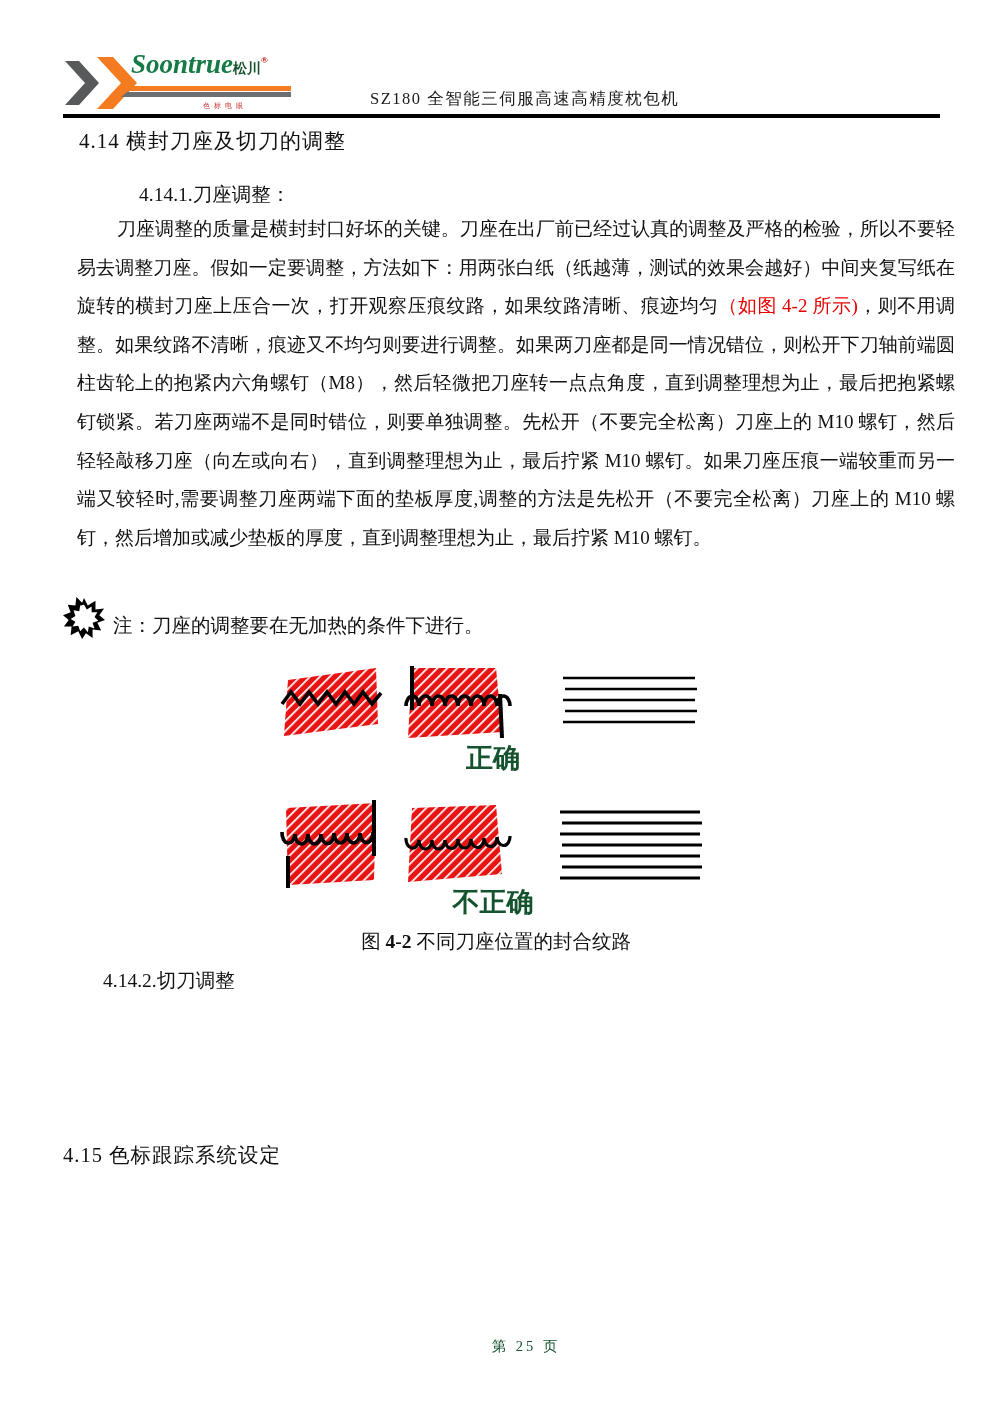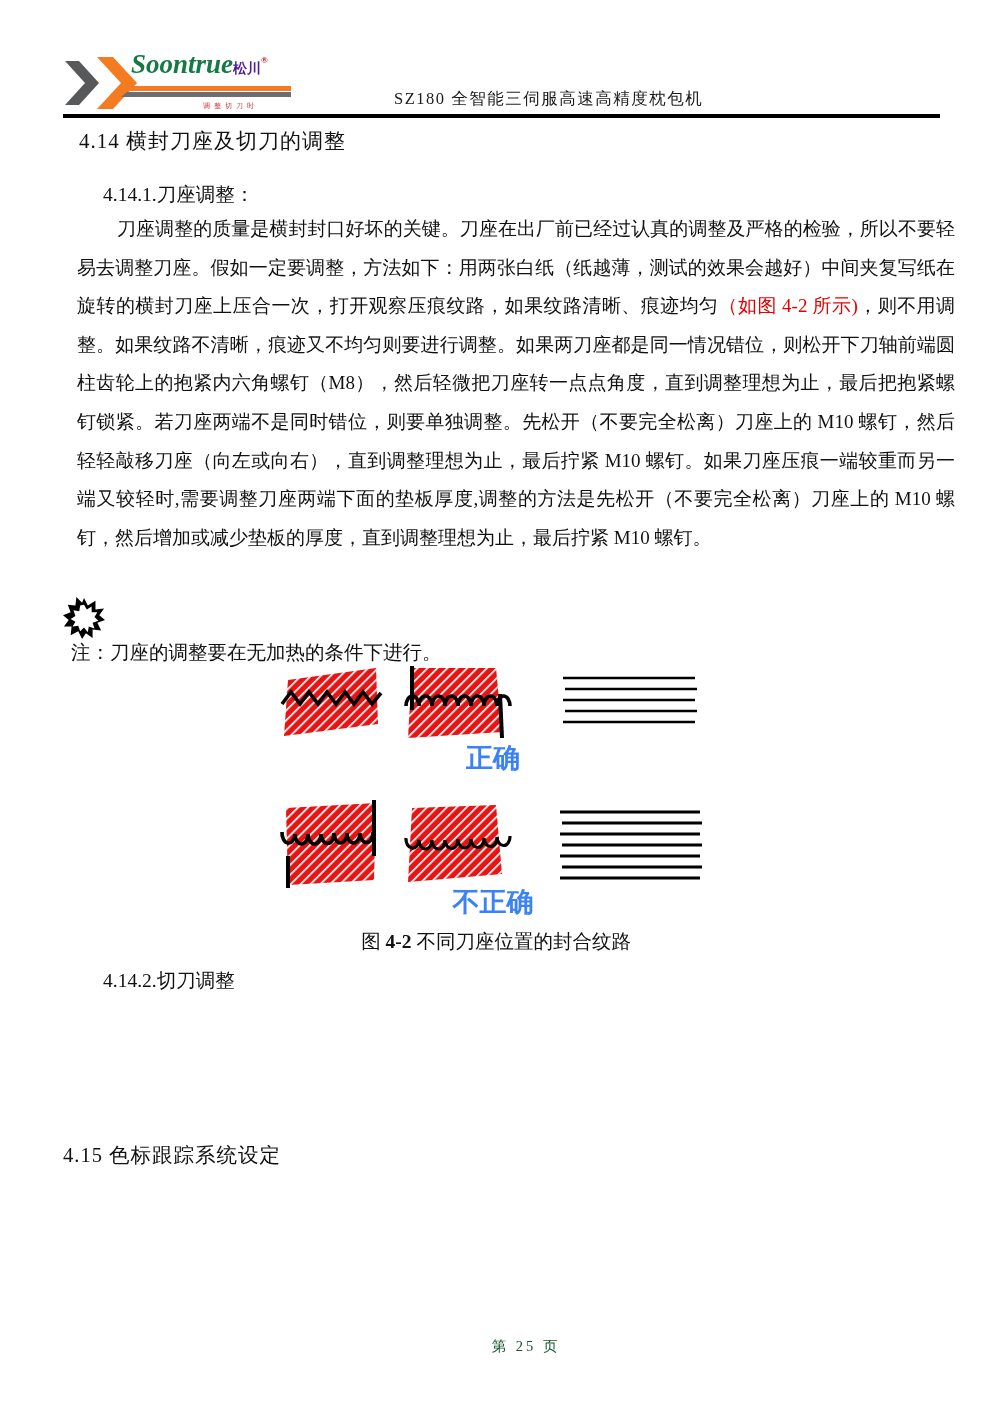--- a/index.html
+++ b/index.html
@@ -9,63 +9,63 @@
     background:#ffffff;
     font-family:"Liberation Serif","DejaVu Serif",serif;
     color:#000000;
     overflow:hidden;
   }
   
   .logo{position:absolute;left:63px;top:53px;width:230px;height:60px;}
   .logo svg{display:block;}
   .doc-title{
     position:absolute;left:370px;top:88px;width:560px;
-    font-size:16.5px;letter-spacing:1.5px;color:#1a1a1a;margin-left:24px;
+    font-size:16.5px;letter-spacing:1.5px;color:#1a1a1a;
   }
   .header-rule{
     position:absolute;left:63px;top:114px;width:877px;height:4px;
     background:#000000;
   }
   
   .h-414{
     position:absolute;left:79px;top:127px;width:700px;
     font-size:21px;letter-spacing:1px;color:#111;
   }
   .h-sub{
     position:absolute;left:103px;width:700px;
     font-size:19.5px;color:#111;
   }
-  .h-4141{top:181px;}
+  .h-4141{top:181px;margin-left:36px;}
   .h-4142{top:967px;}
   .h-415{
     position:absolute;left:63px;top:1141px;width:700px;
     font-size:20.5px;letter-spacing:1px;color:#111;
   }
   
   .para{
     position:absolute;left:77px;width:878px;
     font-size:19px;line-height:38.6px;
     text-align:justify;color:#111;
   }
   .p-4141{top:210px;text-indent:40px;}
   .p-4142{top:1002px;text-indent:40px;line-height:43.5px;}
   .p-415{top:1188px;text-indent:56px;line-height:47px;}
   .red-text{color:#e60000;}
   
   .note-line{
     position:absolute;left:63px;top:597px;width:878px;height:42px;
-    display:flex;align-items:flex-start;flex-direction:column;
+    display:flex;align-items:flex-end;
   }
   .note-icon{width:42px;height:42px;flex:0 0 42px;}
   .note-text{font-size:19.5px;margin-left:8px;color:#111;}
   
   .figure-svg{position:absolute;left:276px;top:660px;}
   .fig-label{
     position:absolute;left:276px;width:434px;
-    text-align:center;font-size:27px;font-weight:bold;color:#3b82f6;
+    text-align:center;font-size:27px;font-weight:bold;color:#14532d;
     font-family:"Liberation Serif","DejaVu Serif",serif;
   }
   .fig-label-correct{top:740px;}
   .fig-label-incorrect{top:884px;}
   .fig-caption{
     position:absolute;left:0;top:928px;width:992px;
     text-align:center;font-size:19.5px;color:#111;
   }
   .fig-caption b{font-family:"Liberation Serif",serif;}
   
@@ -83,23 +83,23 @@
     <svg width="230" height="60" viewBox="0 0 230 60">
 
       <polygon points="2,8 16,8 36,30 16,52 2,52 22,30" fill="#58595b"></polygon>
 
       <polygon points="34,4 50,4 74,30 50,56 34,56 58,30" fill="#f47b20"></polygon>
 
       <polygon points="70,33 228,33 228,38 64,38" fill="#f47b20"></polygon>
       <polygon points="64,39 228,39 228,44 58,44" fill="#6d6e71"></polygon>
     </svg>
     <div style="position:absolute;left:68px;top:-4px;font-family:'Liberation Serif',serif;font-style:italic;font-weight:bold;font-size:27px;color:#157a45;">
-      <span>Soontrue</span><span style="font-size:14px;font-style:normal;color:#4c1d95;">松川</span><span style="font-size:9px;color:#cc0000;vertical-align:super;font-style:normal;">®</span>
+      <span>Soontrue</span><span style="font-size:14px;font-style:normal;color:#14532d;">松川</span><span style="font-size:9px;color:#cc0000;vertical-align:super;font-style:normal;">®</span>
     </div>
-    <div style="position:absolute;left:140px;top:48px;font-size:7px;color:#cc3333;letter-spacing:4px;">调整切刀时</div>
+    <div style="position:absolute;left:140px;top:48px;font-size:7px;color:#cc3333;letter-spacing:4px;">色标电眼</div>
   </div>
 
   <div class="doc-title">SZ180  全智能三伺服高速高精度枕包机</div>
   <div class="header-rule"></div>
 
   <div class="h-414">4.14 横封刀座及切刀的调整</div>
   <div class="h-sub h-4141">4.14.1.刀座调整：</div>
 
   <div class="para p-4141"><span>刀座调整的质量是横封封口好坏的关键。刀座在出厂前已经过认真的调整及严格的检验，所以不要轻易去调整刀座。假如一定要调整，方法如下：用两张白纸（纸越薄，测试的效果会越好）中间夹复写纸在旋转的横封刀座上压合一次，打开观察压痕纹路，如果纹路清晰、痕迹均匀</span><span class="red-text">（如图 4-2 所示)</span><span>，则不用调整。如果纹路不清晰，痕迹又不均匀则要进行调整。如果两刀座都是同一情况错位，则松开下刀轴前端圆柱齿轮上的抱紧内六角螺钉（M8），然后轻微把刀座转一点点角度，直到调整理想为止，最后把抱紧螺钉锁紧。若刀座两端不是同时错位，则要单独调整。先松开（不要完全松离）刀座上的 M10 螺钉，然后轻轻敲移刀座（向左或向右），直到调整理想为止，最后拧紧 M10 螺钉。如果刀座压痕一端较重而另一端又较轻时,需要调整刀座两端下面的垫板厚度,调整的方法是先松开（不要完全松离）刀座上的 M10 螺钉，然后增加或减少垫板的厚度，直到调整理想为止，最后拧紧 M10 螺钉。</span></div>
 

